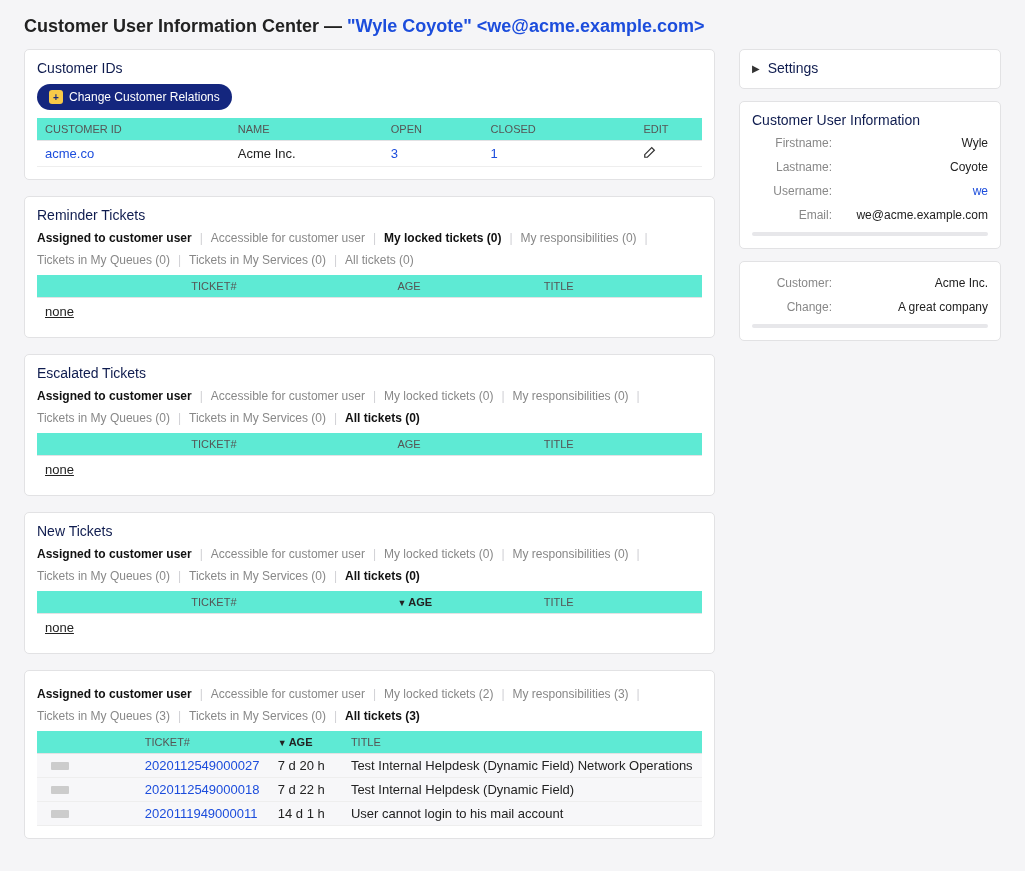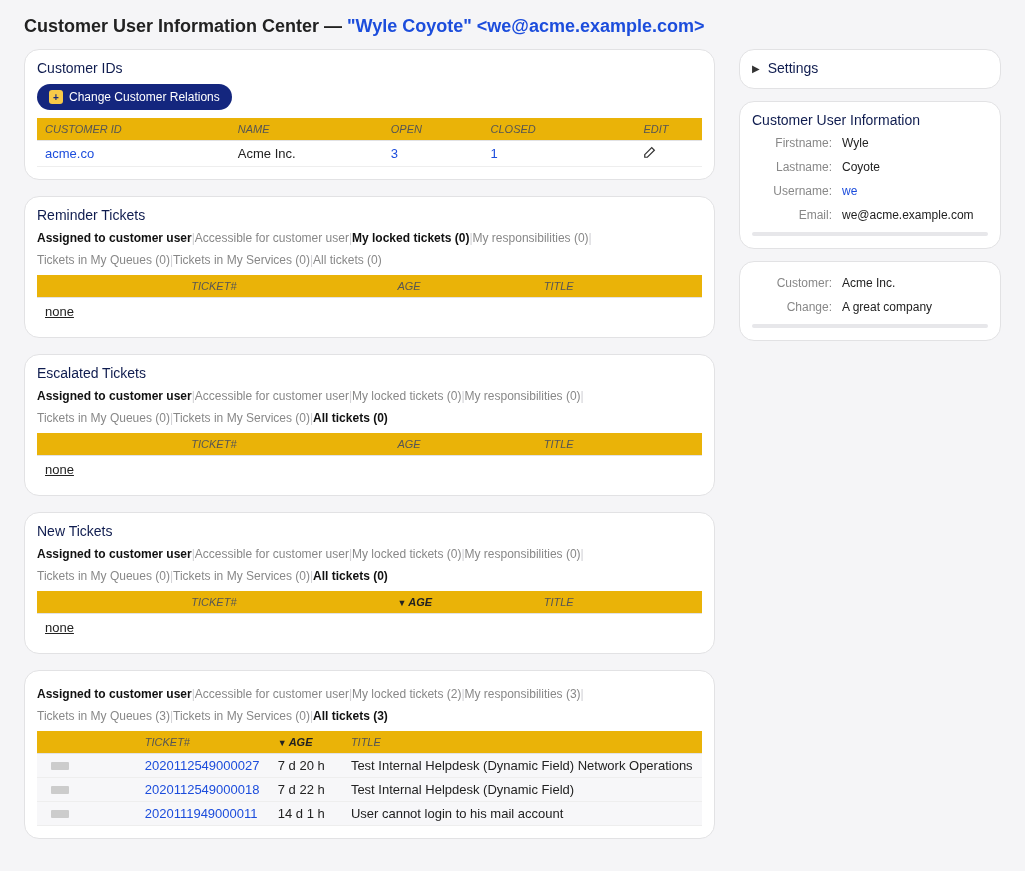--- a/index.html
+++ b/index.html
@@ -13,53 +13,52 @@
     }
     a, .link { color: #1c4ddc; text-decoration: none; cursor: pointer; }
     .page-title { font-size: 18px; font-weight: bold; margin-bottom: 12px; }
     .page-title .user-part { color: #1c4ddc; font-weight: bold; }
     .layout { display: flex; gap: 24px; align-items: flex-start; }
     .main-col { flex: 1 1 auto; display: flex; flex-direction: column; gap: 16px; }
     .side-col { flex: 0 0 262px; display: flex; flex-direction: column; gap: 12px; }
     .panel {
       background: #fff;
       border: 1px solid #e2e2e4;
-      border-radius: 15px;
+      border-radius: 5px;
       padding: 10px 12px 12px 12px;
     }
     .panel-title { color: #0f1c4f; font-size: 14px; margin-bottom: 8px; }
     .pill-btn {
       display: inline-flex; align-items: center; gap: 6px;
       background: #14267e; color: #fff; border: none;
       border-radius: 16px; padding: 6px 12px; font-size: 12px;
       cursor: pointer; margin-bottom: 8px;
     }
     .pill-btn .plus-badge {
       background: #f7c948; color: #14267e; width: 14px; height: 14px;
       display: inline-flex; align-items: center; justify-content: center;
       border-radius: 3px; font-size: 10px; font-weight: bold;
     }
     table { width: 100%; border-collapse: collapse; }
     th {
       text-align: left; font-weight: normal; font-size: 11px;
-      color: #555; background: #eab308; padding: 5px 8px;
+      color: #555; background: #5eead4; padding: 5px 8px;
       border-bottom: 1px solid #e2e2e4;
-      font-style: italic;
     }
     td { padding: 4px 8px; border-bottom: 1px solid #eee; }
-    .tab-row { display: flex; flex-wrap: wrap; align-items: center; margin: 6px 0 8px 0; font-size: 12px; }
+    .tab-row { display: flex; flex-wrap: wrap; gap: 8px; align-items: center; margin: 6px 0 8px 0; font-size: 12px; }
     .tab-row .tab { color: #888; cursor: pointer; }
     .tab-row .tab.active { color: #111; font-weight: bold; }
     .tab-row .sep { color: #d0d0d4; }
     .sort-indicator { font-size: 9px; margin-right: 2px; }
     .row-flag { display: inline-block; width: 18px; height: 8px; background: #ccc; border-radius: 1px; }
     .open-row td { background: #f7f7f9; }
     .kv { display: grid; grid-template-columns: 90px 1fr; row-gap: 10px; font-size: 12px; margin-top: 4px; }
     .kv .k { text-align: right; color: #888; padding-right: 10px; }
-    .kv .v { color: #222; }
+    .kv .v { color: #222; text-align: right; }
     .side-panel-bottom-bar { height: 4px; background: #e7e7ea; border-radius: 2px; margin-top: 10px; }
     .settings-panel { display: flex; align-items: center; gap: 8px; cursor: pointer; }
     .settings-caret { font-size: 10px; color: #333; }
     .settings-label { color: #0f1c4f; font-size: 14px; }
     .edit-icon { width: 14px; height: 14px; display: inline-block; }
     .none-cell { padding: 6px 8px; text-decoration: underline; }
     th.sortable { font-weight: bold; color: #222; }
   </style>
 </head>
 <body>

